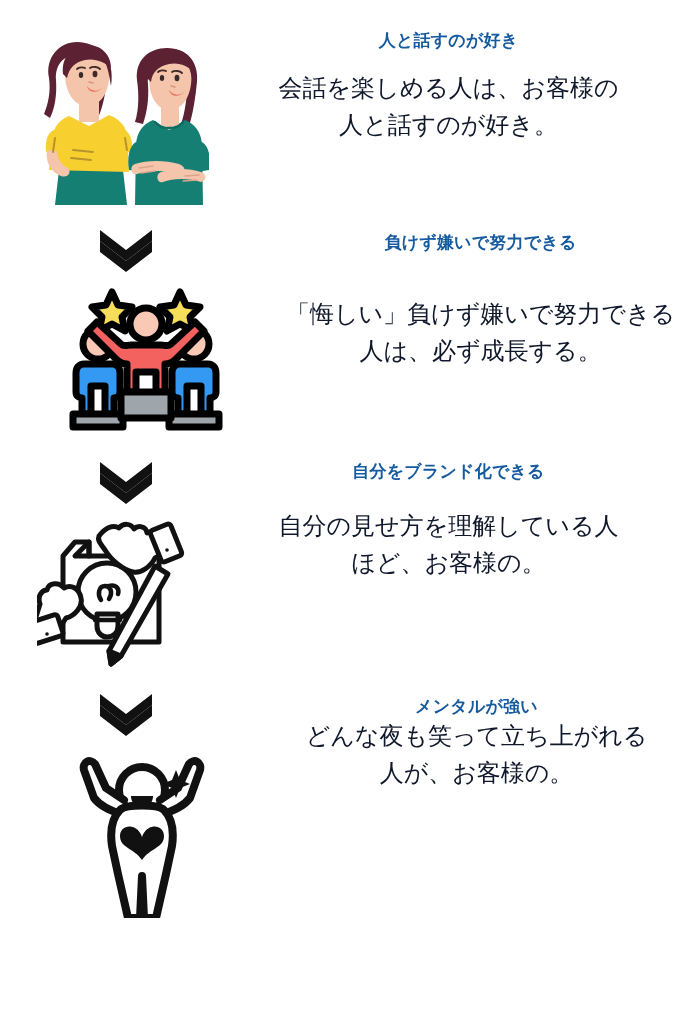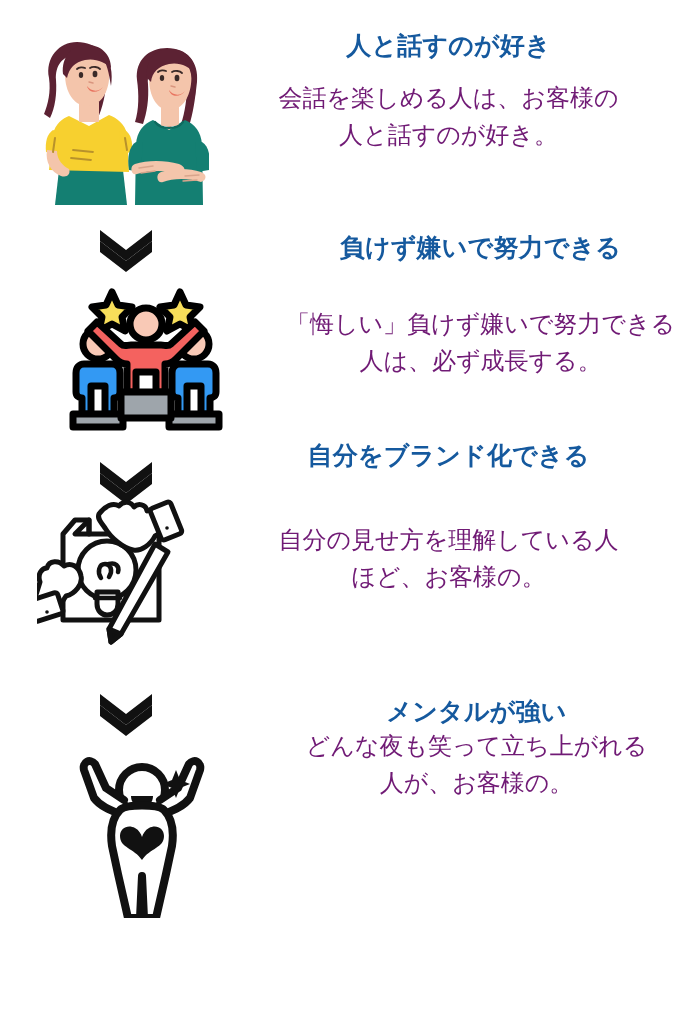--- a/index.html
+++ b/index.html
@@ -39,28 +39,28 @@
   }
   .text-col {
     flex: 1 1 auto;
     padding-right: 14px;
     box-sizing: border-box;
     text-align: center;
   }
   .heading {
     color: #15599e;
     font-weight: bold;
-    font-size: 25px;
+    font-size: 17px;
     line-height: 1.25;
     letter-spacing: 0.2px;
     margin: 0;
     white-space: nowrap;
   }
   .body-text {
-    color: #701a75;
+    color: #0f172a;
     font-size: 24px;
     line-height: 1.55;
     margin: 0;
     font-weight: 400;
   }
 
   
   .chevron {
     position: absolute;
     width: 64px;
@@ -196,21 +196,21 @@
     </div>
   </div>
 
   <div class="chevron" style="left:94px; top:460px;">
     <svg width="64" height="44" viewBox="0 0 64 44" aria-hidden="true">
       <path d="M6 2 L32 22 L58 2 L58 13 L32 33 L6 13 Z" fill="#111111"></path>
       <path d="M6 13 L32 33 L58 13 L58 24 L32 44 L6 24 Z" fill="#111111"></path>
     </svg>
   </div>
 
-  <div class="section" style="top:440px; height:220px;">
+  <div class="section" style="top:462px; height:220px;font-family:Liberation Mono, monospace;">
 
     <div class="art-col" style="padding-top:52px;">
       <div class="art">
         <svg width="155" height="160" viewBox="0 0 155 160" aria-hidden="true">
           <g stroke="#111111" stroke-width="5" fill="#ffffff" stroke-linejoin="round" stroke-linecap="round">
 
             <path d="M38 28 L26 42 L26 128 L122 128 L122 42 L52 42 L52 28 Z" fill="none"></path>
             <path d="M52 28 L38 42 L52 42 Z" fill="none"></path>
 
             <circle cx="70" cy="78" r="29" fill="#ffffff"></circle>
@@ -229,21 +229,21 @@
 
             <path d="M118 52 L131 60 L84 142 L74 150 L72 137 Z" fill="#ffffff"></path>
             <path d="M74 150 L72 137 L84 142 Z" fill="#111111"></path>
           </g>
         </svg>
       </div>
     </div>
 
     <div class="text-col">
       <p class="heading">自分をブランド化できる</p>
-      <p class="body-text" style="margin-top:50px;">
+      <p class="body-text" style="margin-top:26px;">
         <span>自分の見せ方を理解している人</span><br>
         <span>ほど、お客様の。</span>
       </p>
     </div>
   </div>
 
   <div class="chevron" style="left:94px; top:692px;">
     <svg width="64" height="44" viewBox="0 0 64 44" aria-hidden="true">
       <path d="M6 2 L32 22 L58 2 L58 13 L32 33 L6 13 Z" fill="#111111"></path>
       <path d="M6 13 L32 33 L58 13 L58 24 L32 44 L6 24 Z" fill="#111111"></path>

